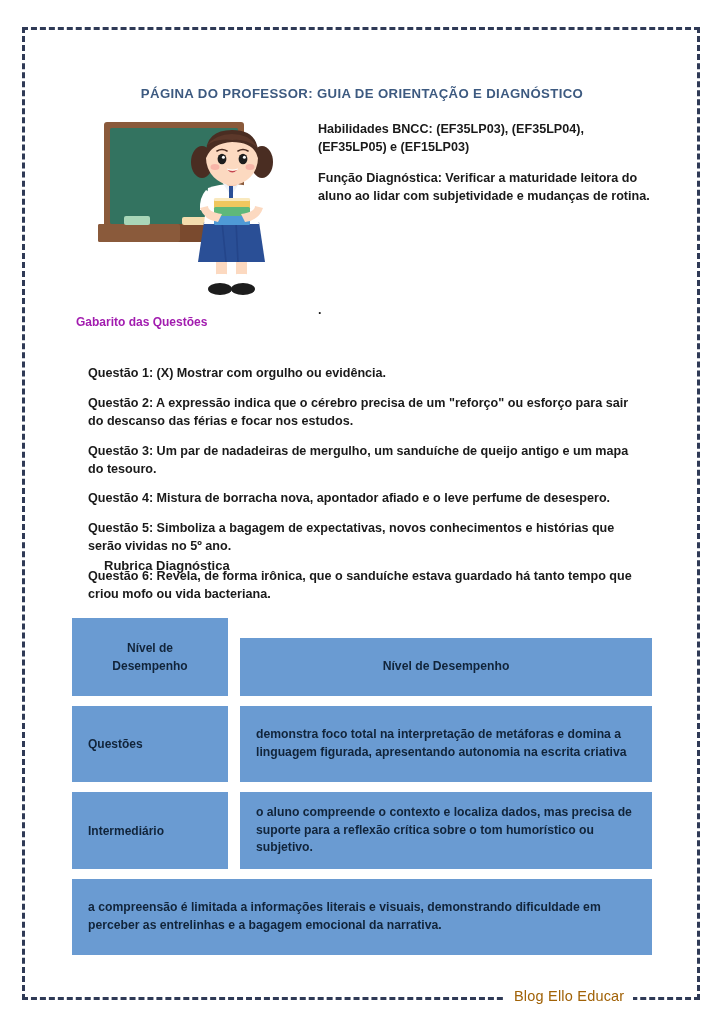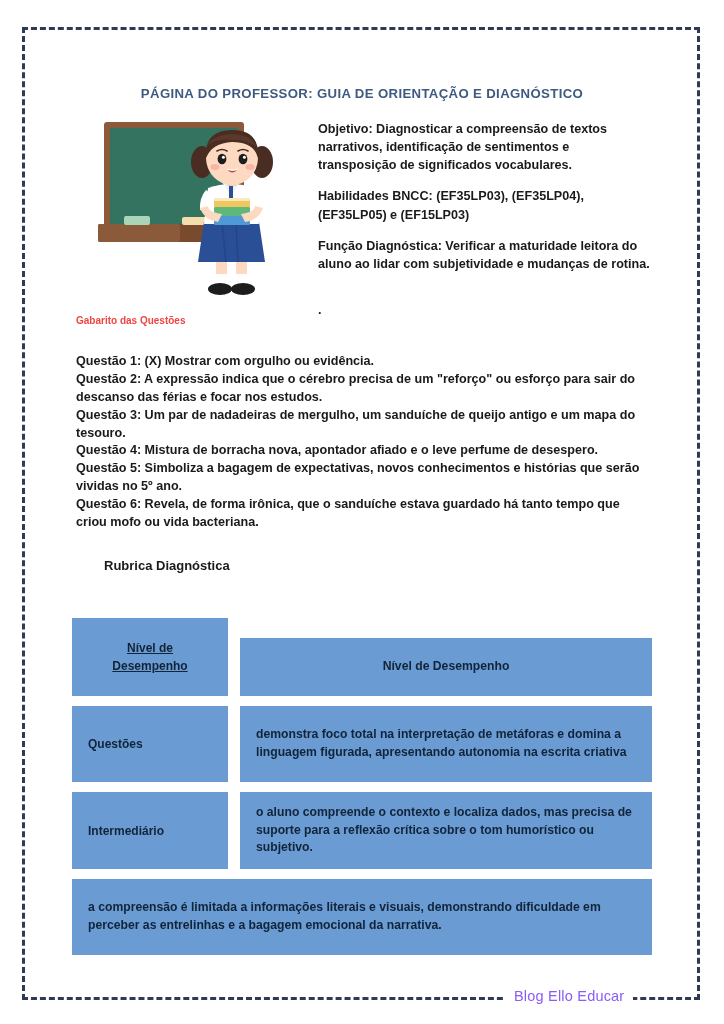--- a/index.html
+++ b/index.html
@@ -74,36 +74,36 @@
     top: 303px;
     font-size: 12.6px;
     font-weight: bold;
     color: #1a1a1a;
   }
   
   .gabarito-heading {
     position: absolute;
     left: 76px;
     top: 315px;
-    font-size: 10px;
-    font-weight: bold;
-    color: #ef4444;
+    font-size: 12px;
+    font-weight: bold;
+    color: #a21caf;
   }
   .gabarito-list {
     position: absolute;
     left: 76px;
     top: 353px;
     width: 576px;
     font-size: 12.6px;
     font-weight: bold;
     line-height: 1.42;
     color: #1a1a1a;
   }
   .gabarito-list div {
-    margin: 0;
+    margin: 12px;
   }
   
   .rubrica-heading {
     position: absolute;
     left: 104px;
     top: 558px;
     font-size: 13px;
     font-weight: bold;
     color: #1a1a1a;
   }
@@ -137,42 +137,41 @@
     display: flex;
     align-items: center;
     padding: 12px 16px;
     font-size: 12.2px;
     line-height: 1.45;
   }
   .r-header .r-cell-level {
     justify-content: center;
     text-align: center;
     line-height: 1.5;
-    text-decoration: underline;
   }
   .r-header .r-cell-desc {
     justify-content: center;
     text-align: center;
     margin-top: 20px;
   }
   .r-header .r-cell {
     min-height: 58px;
   }
   .r-body .r-cell {
     min-height: 76px;
   }
   
   .footer-brand {
     position: absolute;
     left: 505px;
     top: 988px;
     background: #ffffff;
     padding: 0 9px;
     font-size: 14.5px;
-    color: #8b5cf6;
+    color: #a16207;
     letter-spacing: 0.2px;
     line-height: 1.2;
   }
 </style>
 </head>
 <body>
 
 <div class="page">
 
   <div class="frame"></div>
@@ -247,21 +246,20 @@
           <ellipse cx="119" cy="51" rx="4.5" ry="3" fill="#f6a8a0" opacity="0.75"></ellipse>
           <ellipse cx="154" cy="51" rx="4.5" ry="3" fill="#f6a8a0" opacity="0.75"></ellipse>
 
           <path d="M131 53 Q136 60 142 53 Q137 57 131 53 Z" fill="#c5454f"></path>
           <path d="M131 53 Q136 55 142 53" stroke="#ffffff" stroke-width="1.2" fill="none"></path>
         </g>
       </svg>
     </div>
 
     <div class="info-block">
-      <p>Objetivo: Diagnosticar a compreensão de textos narrativos, identificação de sentimentos e transposição de significados vocabulares.</p>
       <p>Habilidades BNCC: (EF35LP03), (EF35LP04), (EF35LP05) e (EF15LP03)</p>
       <p>Função Diagnóstica: Verificar a maturidade leitora do aluno ao lidar com subjetividade e mudanças de rotina.</p>
     </div>
     <div class="stray-dot">.</div>
 
     <div class="gabarito-heading">Gabarito das Questões</div>
     <div class="gabarito-list">
       <div>Questão 1: (X) Mostrar com orgulho ou evidência.</div>
       <div>Questão 2: A expressão indica que o cérebro precisa de um "reforço" ou esforço para sair do descanso das férias e focar nos estudos.</div>
       <div>Questão 3: Um par de nadadeiras de mergulho, um sanduíche de queijo antigo e um mapa do tesouro.</div>

